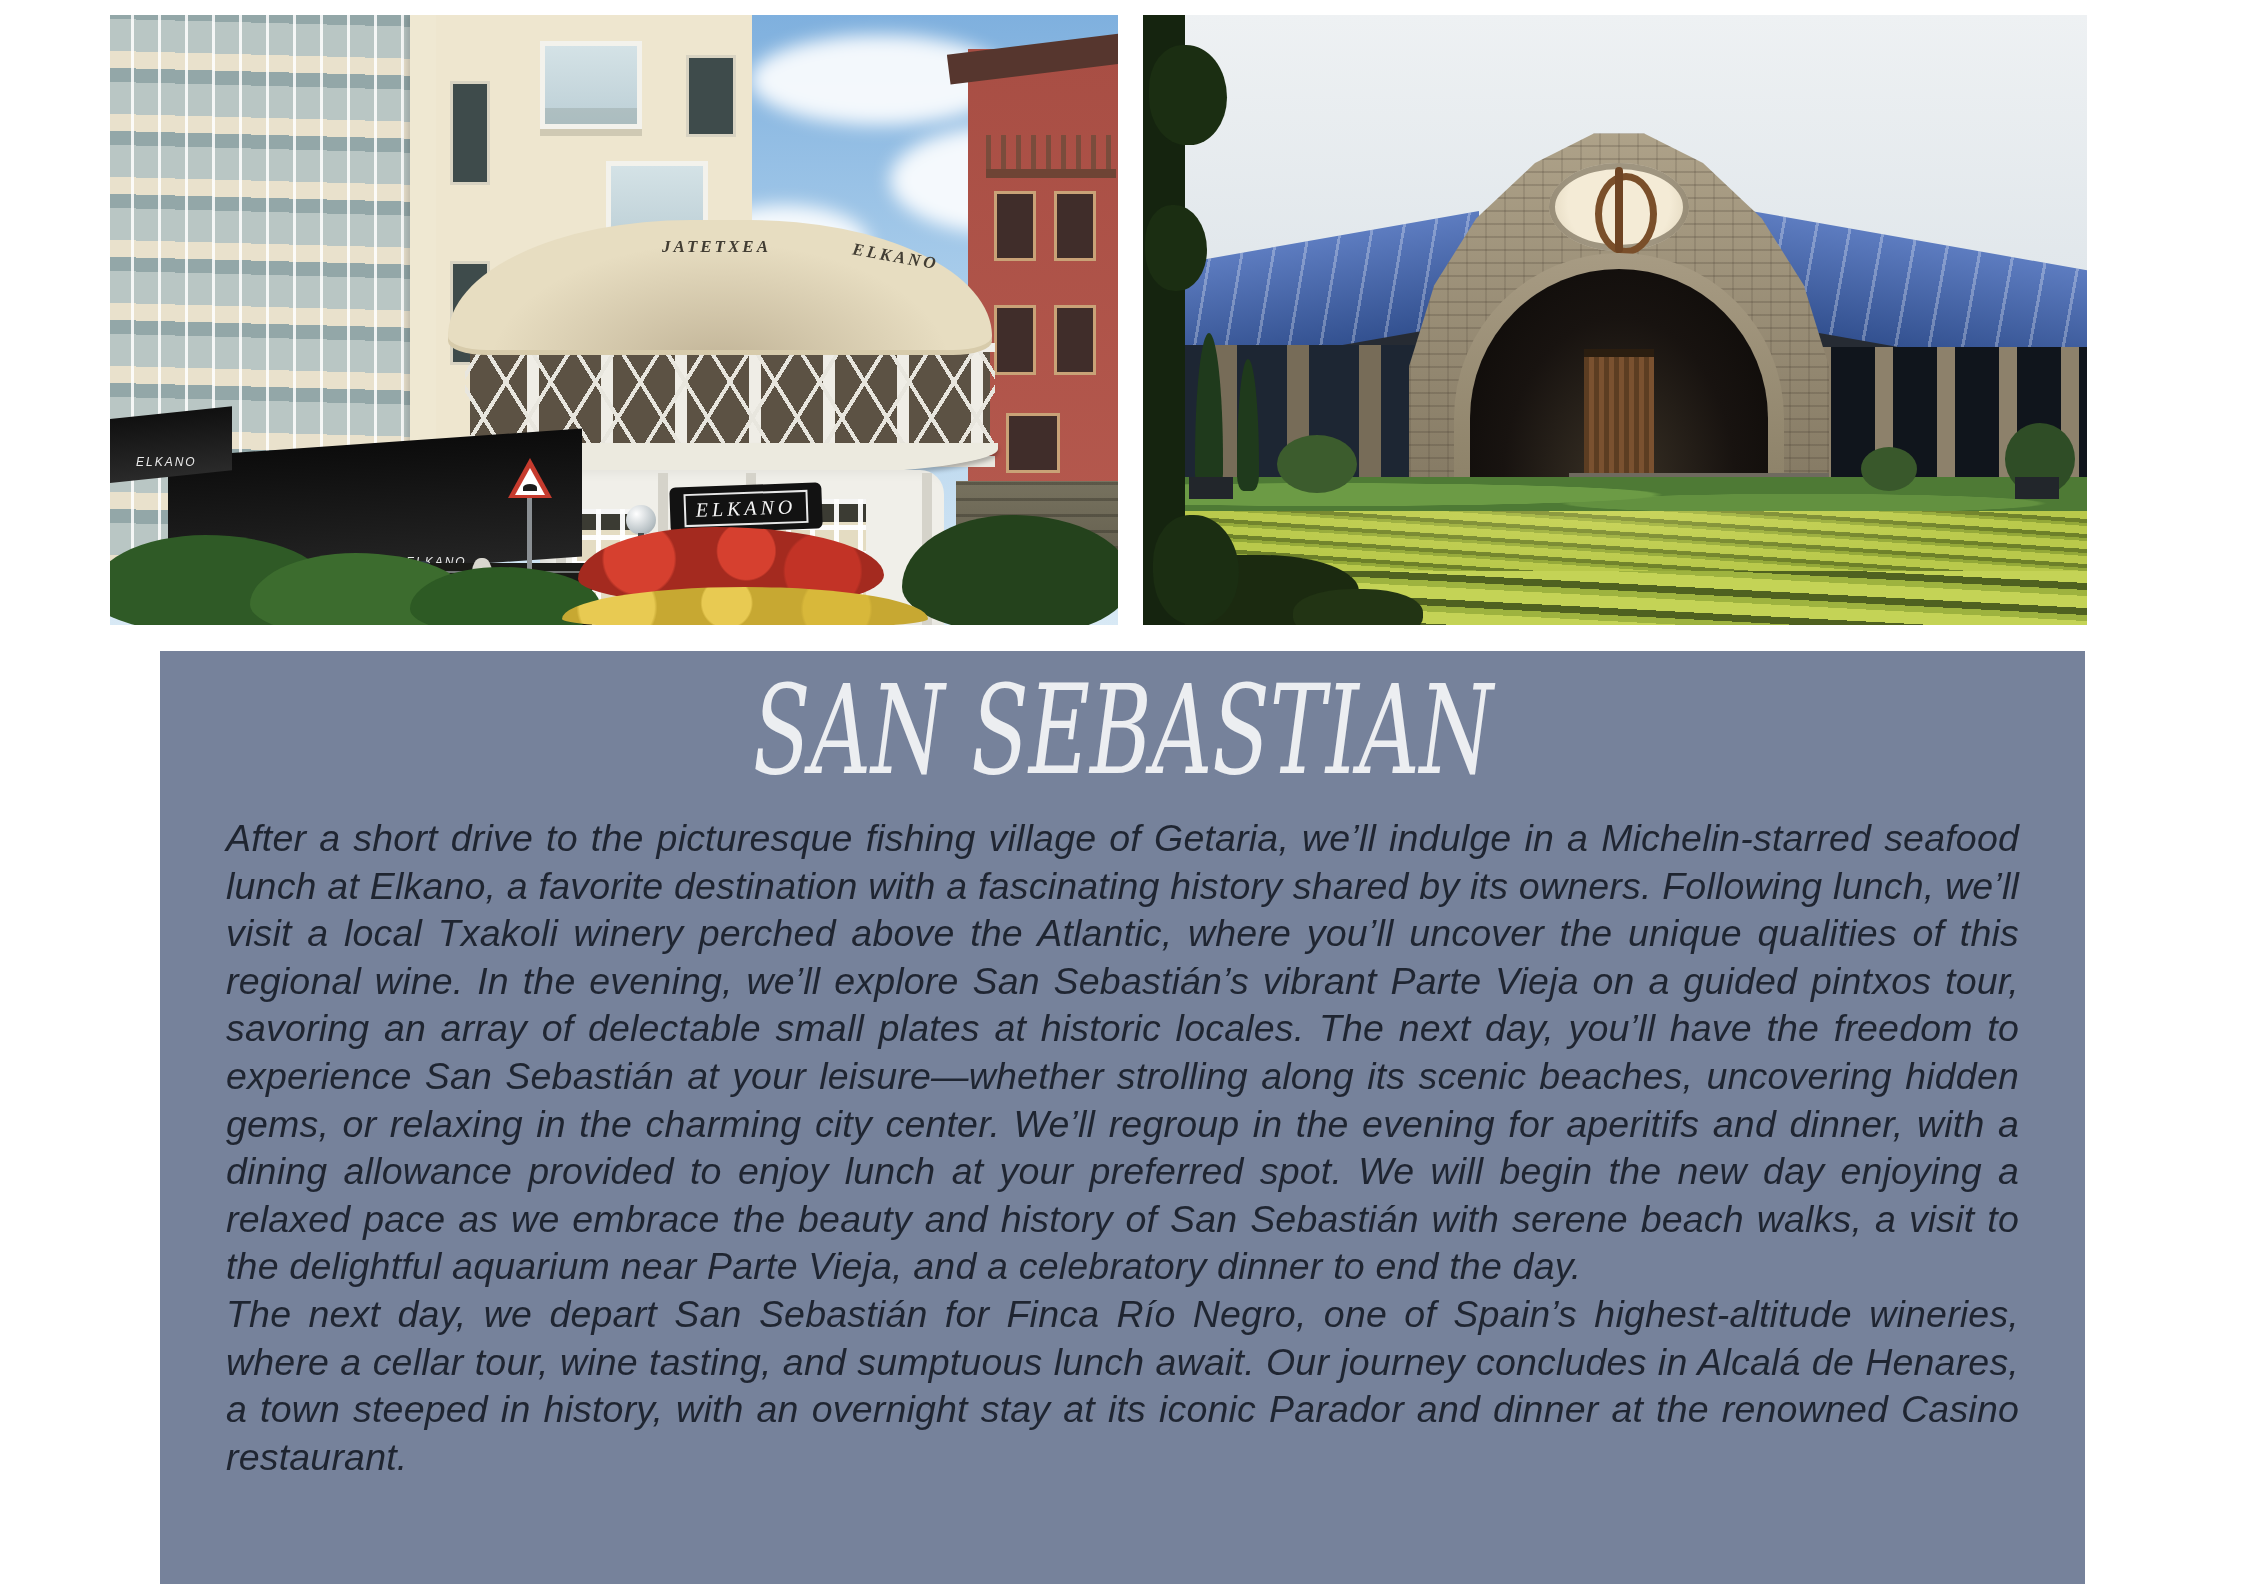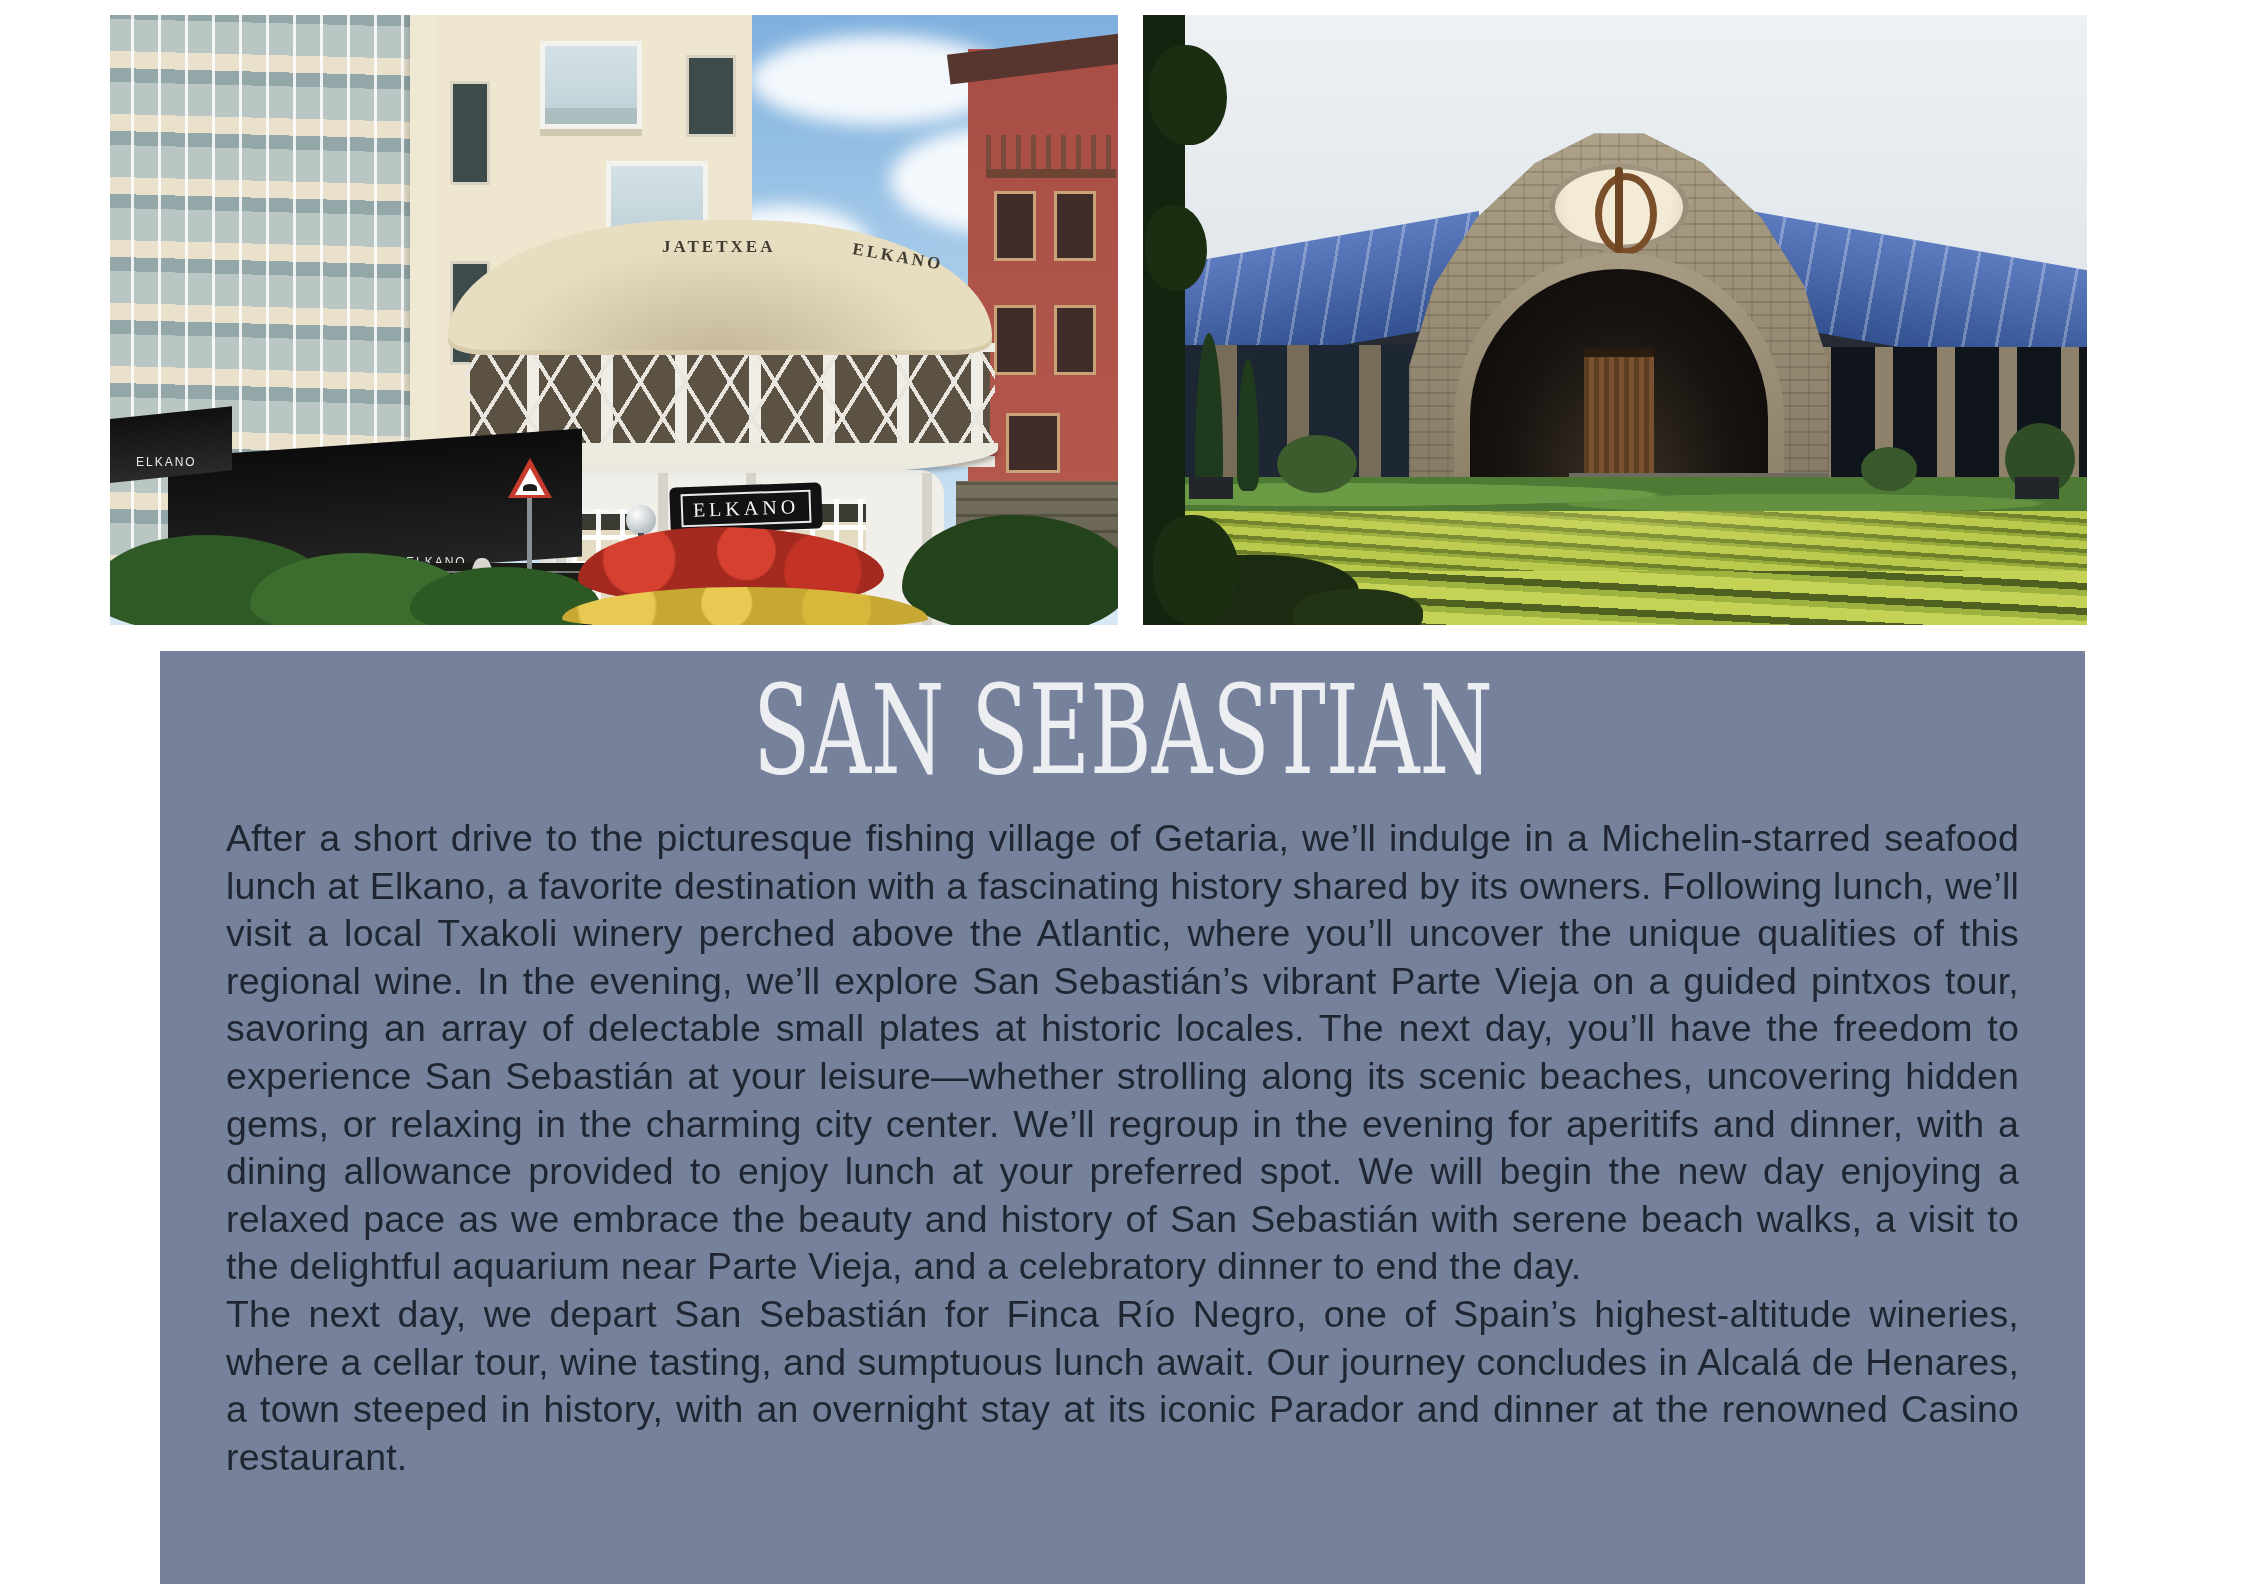--- a/index.html
+++ b/index.html
@@ -1,17 +1,17 @@
 <!DOCTYPE html>
 <html><head>
 <meta charset="utf-8">
 <style>
   html,body{margin:0;padding:0;background:#ffffff;}
   .page{position:relative;width:2245px;height:1587px;background:#ffffff;overflow:hidden;
-        font-family:"Liberation Sans",sans-serif;}
+        font-family:"Liberation Sans",sans-serif;font-style:italic;}
   .photo{position:absolute;top:15px;height:610px;overflow:hidden;background:#9db8d0;}
   .photo *{position:absolute;}
   .photo-left{left:110px;width:1008px;}
   .photo-right{left:1143px;width:944px;}
 
   
   .lp-sky{inset:0;background:linear-gradient(180deg,#7fb0de 0%,#a9cdeb 45%,#d8e9f5 100%);}
   .cloud{background:rgba(255,255,255,.9);border-radius:50%;filter:blur(9px);}
   .cl1{left:640px;top:20px;width:260px;height:90px;}
   .cl2{left:780px;top:110px;width:240px;height:110px;}

